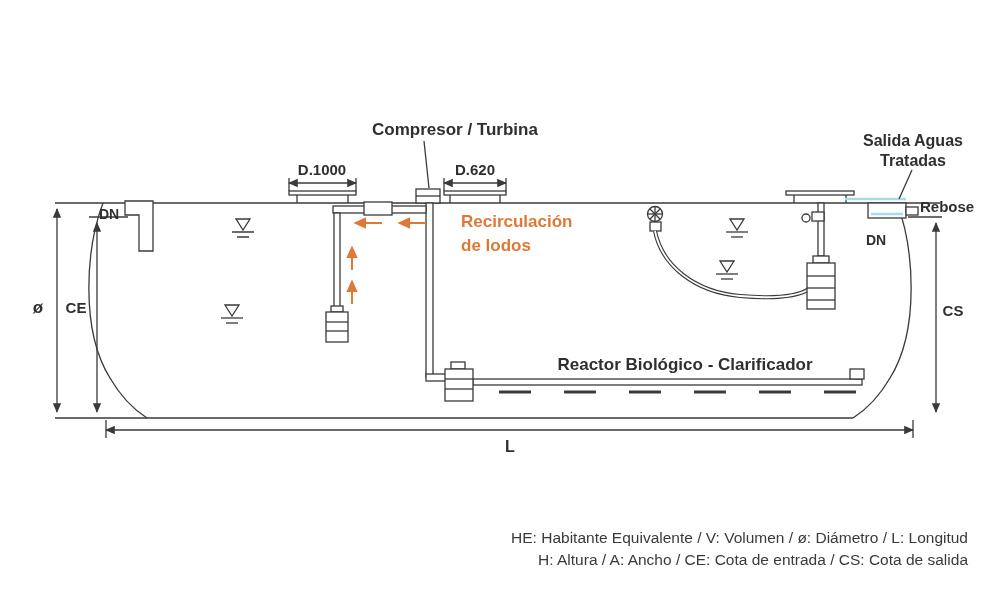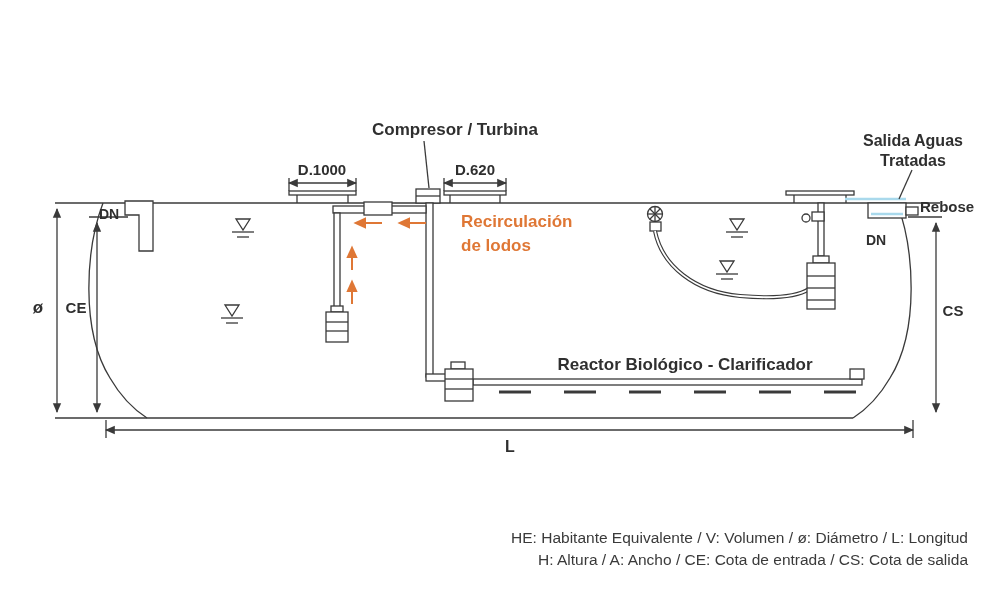--- a/index.html
+++ b/index.html
@@ -2,20 +2,21 @@
 <html><head>
 <meta charset="utf-8">
 <style>
   html,body{margin:0;padding:0;background:#ffffff;}
   .canvas{
     position:relative;
     width:1000px;height:600px;
     background:#ffffff;
     font-family:"Liberation Sans", sans-serif;
     overflow:hidden;
+    border-radius:23px;
   }
   svg{display:block;}
   text{fill:#2f2f2f;font-family:"Liberation Sans", sans-serif;}
   .lbl{font-weight:bold;fill:#2f2f2f;}
   .t17{font-size:17px;}
   .t16{font-size:16px;}
   .t15{font-size:15px;}
   .t14{font-size:14px;}
   .orange{fill:#df7735;}
   .legend{font-size:15.5px;fill:#3a3a3a;font-weight:normal;}

